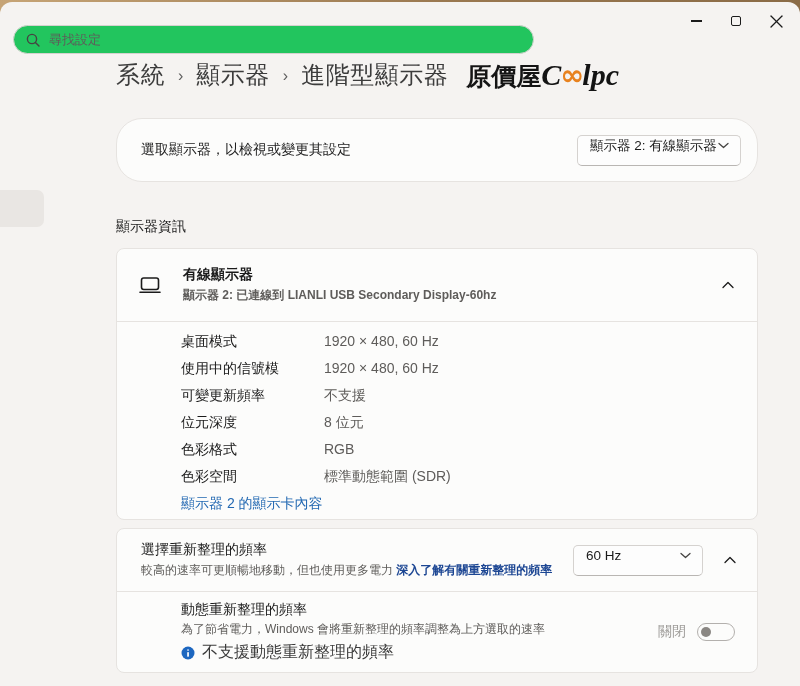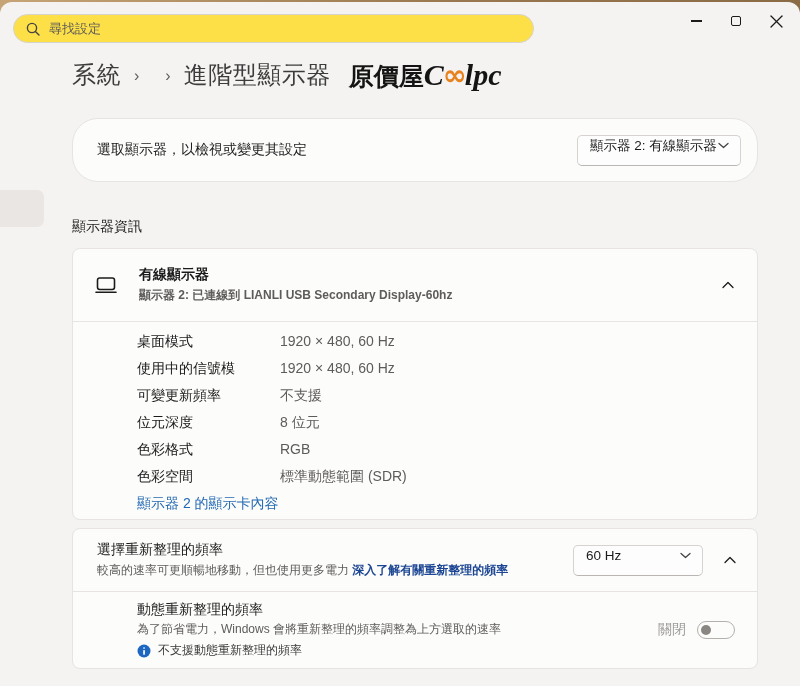--- a/index.html
+++ b/index.html
@@ -8,36 +8,36 @@
     font-family:"Liberation Sans","DejaVu Sans",sans-serif;
     background:linear-gradient(90deg,#c6a476 0%,#9a7850 55%,#8a6b46 100%);
   }
   .window {
     position:absolute; top:2px; left:0; right:0; bottom:0;
     background:#f5f3f1; border-radius:12px 12px 0 0; overflow:hidden;
   }
   
   .titlebar { position:relative; height:42px; }
   .search-pill {
-    position:absolute; left:13px; top:12px; width:521px; height:29px;
-    background:#fde047; border:1px solid #d5d2cf; border-radius:15px;
+    position:absolute; left:13px; top:23px; width:521px; height:29px;
+    background:#22c55e; border:1px solid #d5d2cf; border-radius:15px;
     display:flex; align-items:center; padding:0 12px;
   }
   .search-pill svg { flex:0 0 auto; margin-right:9px; }
   .search-pill input {
     border:none; outline:none; background:transparent; flex:1;
     font-size:13px; color:#333; font-family:inherit;
   }
   .search-pill input::placeholder { color:#5e5c5a; opacity:1; }
   .win-controls { position:absolute; top:4px; right:4px; display:flex; }
   .win-btn { width:40px; height:30px; display:flex; align-items:center; justify-content:center; cursor:default; }
   .min-glyph { width:11px; height:1.4px; background:#1b1b1b; }
   .max-glyph { width:10px; height:10px; border:1.4px solid #1b1b1b; border-radius:2px; }
   
-  .content { padding:0 42px 0 72px; }
+  .content { padding:0 42px 0 72px;margin-left:44px; }
   .breadcrumb { margin-top:14px; height:34px; display:flex; align-items:center; }
   .crumb { font-size:24px; color:#3c3c3c; letter-spacing:0.5px; }
   .crumb-sep { font-size:16px; color:#5f5f5f; margin:0 13px; padding-top:2px; }
   .logo { margin-left:18px; display:flex; align-items:baseline; white-space:nowrap; }
   .logo-cjk { font-family:"Liberation Serif","DejaVu Serif",serif; font-weight:bold; font-size:25px; color:#141414; }
   .logo-lat { font-family:"Liberation Serif","DejaVu Serif",serif; font-weight:bold; font-style:italic; font-size:30px; color:#141414; }
   .logo-inf { font-family:"DejaVu Sans",sans-serif; font-weight:bold; font-style:normal; font-size:29px; color:#e8821e; letter-spacing:-1px; margin:0 -1px; }
   
   .card { background:#fcfcfb; border:1px solid #e6e3e0; border-radius:8px; }
   .divider { height:1px; background:#e6e3e0; }
@@ -72,21 +72,21 @@
   .card3-top { height:62px; display:flex; align-items:center; padding:0 14px 0 24px; }
   .card3-top .txt { flex:1; }
   .desc-line { margin-top:3px; }
   .link-strong { color:#1c4693; font-weight:bold; font-size:12px; cursor:pointer; }
   .card3-bottom { padding:8px 16px 9px 64px; display:flex; align-items:center;gap:36px; }
   .c3b-left { flex:1; }
   .c3b-title { font-size:14px; color:#1b1b1b; line-height:19px; }
   .c3b-desc { margin-top:2px; font-size:12px; color:#5e5c5a; line-height:16px; }
   .c3b-info { margin-top:5px; display:flex; align-items:center; }
   .info-icon { flex:0 0 auto; margin-right:7px; }
-  .status-text { font-size:12px; color:#3a3a3a; }
+  .status-text { font-size:16px; color:#3a3a3a; }
   .dyn-link { font-size:13px; font-weight:bold; color:#2268b2; margin-left:8px; }
   .toggle-zone { display:flex; align-items:center; margin-right:6px; }
   .toggle-label { font-size:14px; color:#9d9b98; margin-right:11px; }
   .toggle { width:38px; height:18px; border:1px solid #b3b0ad; border-radius:9px; position:relative; background:transparent; }
   .toggle .knob { position:absolute; left:3px; top:3px; width:10px; height:10px; border-radius:50%; background:#8a8783; }
 </style>
 </head>
 <body>
 
 <div class="window">
@@ -115,20 +115,21 @@
     </div>
   </div>
 
   <div class="nav-fragment"></div>
 
   <div class="content">
 
     <div class="breadcrumb">
       <span class="crumb">系統</span>
       <span class="crumb-sep">›</span>
+      <span class="crumb">顯示器</span>
       <span class="crumb-sep">›</span>
       <span class="crumb">進階型顯示器</span>
       <span class="logo">
         <span class="logo-cjk">原價屋</span>
         <span class="logo-lat">C</span>
         <span class="logo-inf">∞</span>
         <span class="logo-lat">lpc</span>
       </span>
     </div>
 

